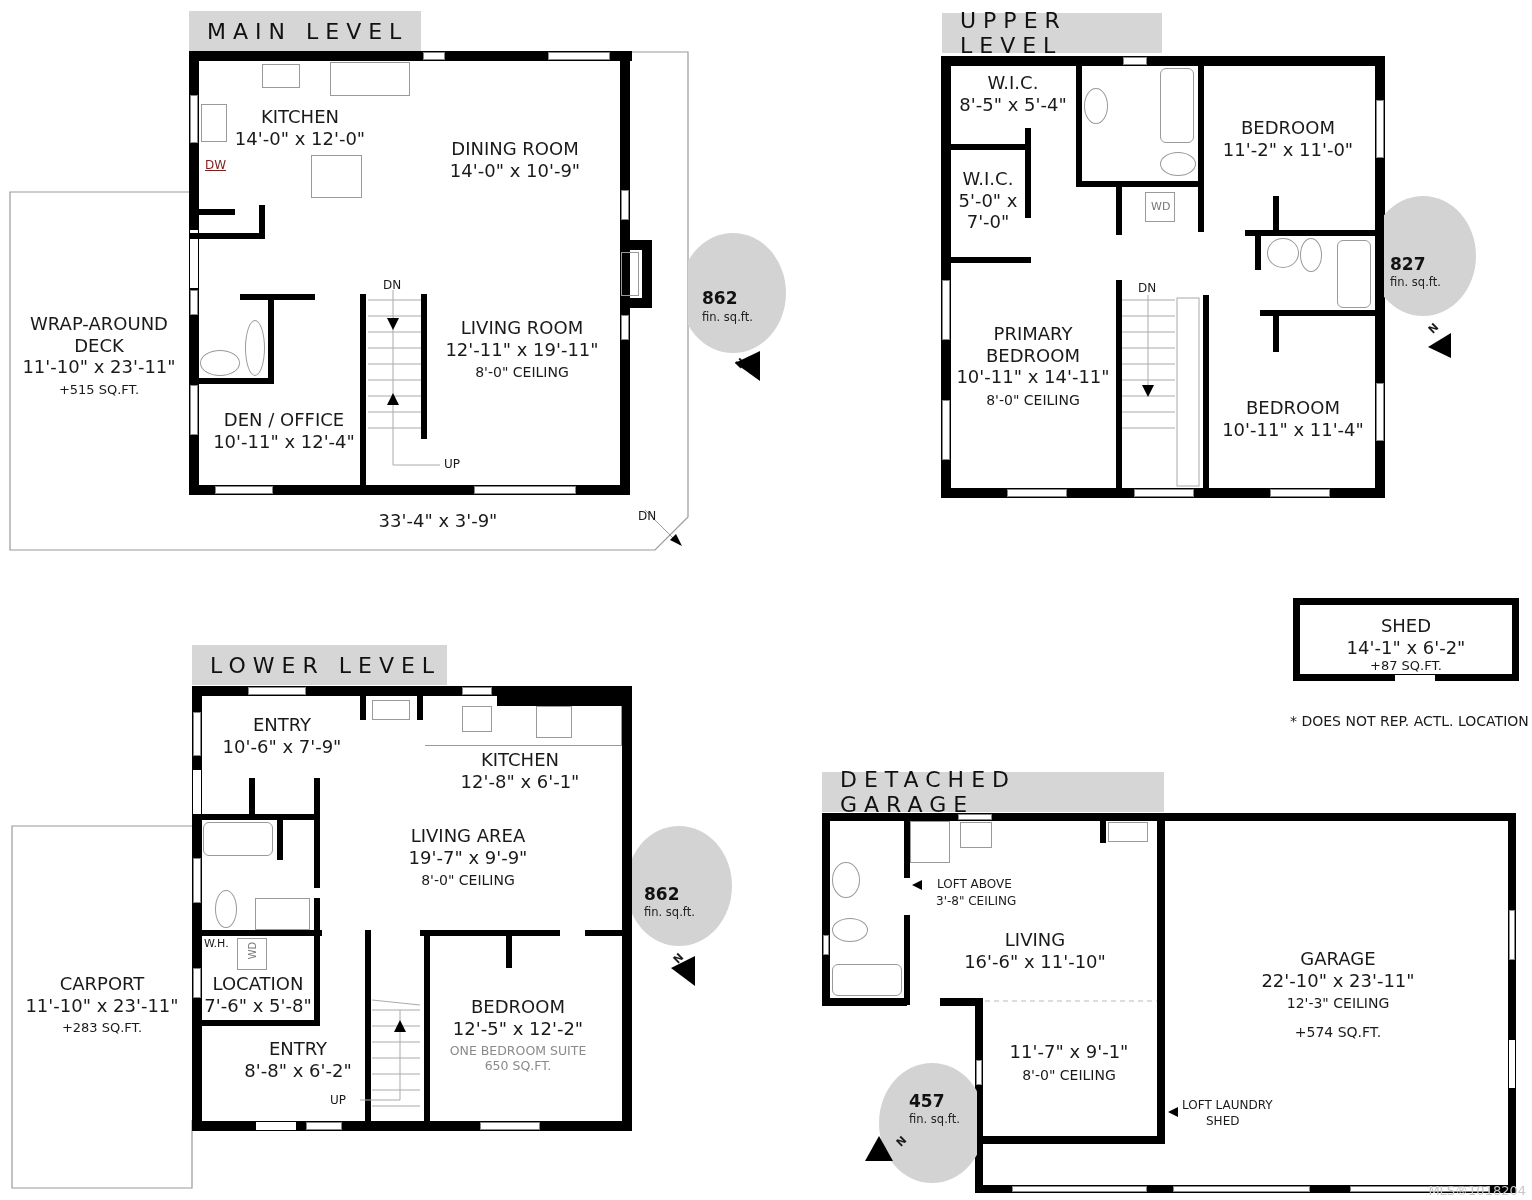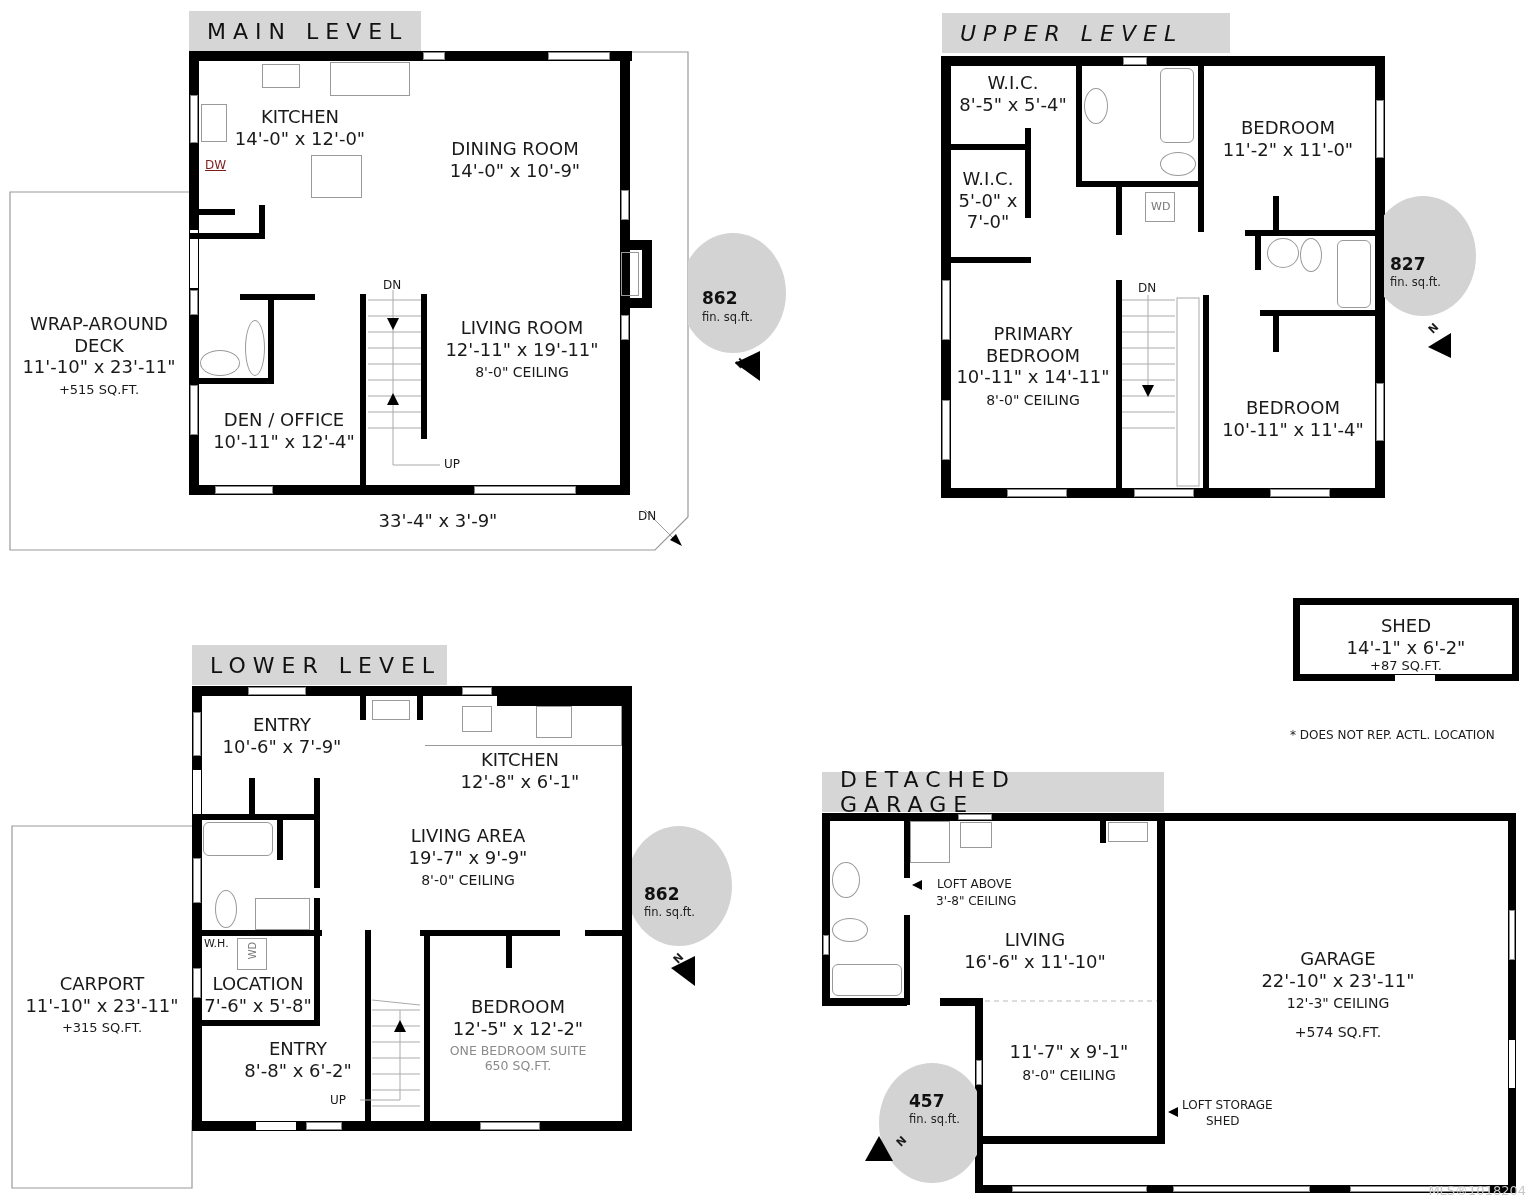--- a/index.html
+++ b/index.html
@@ -124,21 +124,21 @@
 <div class="compass" style="left:680px;top:233px;">
   <div class="disc" style="clip-path:inset(0 0 0 8px);"></div>
   <div class="num" style="left:22px;top:55px;">862</div>
   <div class="unit" style="left:22px;top:77px;">fin. sq.ft.</div>
   <div class="nl" style="left:56px;top:124px;transform:rotate(-45deg);">N</div>
   <svg style="position:absolute;left:55px;top:120px;width:30px;height:40px;overflow:visible;">
       <polygon points="0,10 25,-2 25,28" fill="#000"></polygon>
     </svg>
 </div>
 
-<div class="level-tag" style="left:942px;top:13px;width:288px;font-style:italic;">UPPER LEVEL</div>
+<div class="level-tag" style="left:942px;top:13px;width:220px;">UPPER LEVEL</div>
 
 <div class="wall" style="left:941px;top:56px;width:443px;height:10px;"></div>
 <div class="win" style="left:1123px;top:57px;width:24px;height:8px;"></div>
 <div class="wall" style="left:941px;top:56px;width:10px;height:442px;"></div>
 <div class="win" style="left:942px;top:280px;width:8px;height:60px;"></div>
 <div class="win" style="left:942px;top:400px;width:8px;height:60px;"></div>
 <div class="wall" style="left:1375px;top:56px;width:10px;height:442px;"></div>
 <div class="win" style="left:1376px;top:100px;width:8px;height:58px;"></div>
 <div class="win" style="left:1376px;top:383px;width:8px;height:58px;"></div>
 <div class="wall" style="left:941px;top:488px;width:444px;height:10px;"></div>
@@ -308,41 +308,41 @@
 </div>
 <div class="room" style="left:518px;top:996px;">
   <div class="n">BEDROOM</div>
   <div class="d">12'-5" x 12'-2"</div>
   <div class="g">ONE BEDROOM SUITE</div>
   <div class="g" style="margin-top:0;">650 SQ.FT.</div>
 </div>
 <div class="room" style="left:102px;top:973px;">
   <div class="n">CARPORT</div>
   <div class="d">11'-10" x 23'-11"</div>
-  <div class="s">+315 SQ.FT.</div>
+  <div class="s">+283 SQ.FT.</div>
 </div>
 
 <div class="compass" style="left:626px;top:826px;">
   <div class="disc" style="clip-path:inset(0 0 0 6px);"></div>
   <div class="num" style="left:18px;top:58px;">862</div>
   <div class="unit" style="left:18px;top:79px;">fin. sq.ft.</div>
   <div class="nl" style="left:48px;top:126px;transform:rotate(-45deg);">N</div>
   <svg style="position:absolute;left:45px;top:130px;width:30px;height:40px;overflow:visible;">
       <polygon points="0,12 24,0 24,30" fill="#000"></polygon>
     </svg>
 </div>
 
 <div class="abs" style="left:1293px;top:598px;width:226px;height:83px;border:7px solid #000;box-sizing:border-box;"></div>
 <div class="win" style="left:1395px;top:675px;width:40px;height:6px;border-color:#fff;"></div>
 <div class="room" style="left:1406px;top:615px;">
   <div class="n">SHED</div>
   <div class="d">14'-1" x 6'-2"</div>
   <div class="s" style="margin-top:0;">+87 SQ.FT.</div>
 </div>
-<div class="small" style="left:1290px;top:728px;font-size:12px;">* DOES NOT REP. ACTL. LOCATION</div>
+<div class="small" style="left:1290px;top:713px;font-size:14px;">* DOES NOT REP. ACTL. LOCATION</div>
 
 <div class="level-tag" style="left:822px;top:772px;width:342px;">DETACHED GARAGE</div>
 
 <div class="wall" style="left:822px;top:813px;width:694px;height:8px;"></div>
 <div class="win" style="left:958px;top:814px;width:34px;height:6px;"></div>
 <div class="wall" style="left:822px;top:813px;width:8px;height:193px;"></div>
 <div class="win" style="left:823px;top:935px;width:6px;height:20px;"></div>
 <div class="wall" style="left:822px;top:998px;width:85px;height:8px;"></div>
 <div class="wall" style="left:904px;top:813px;width:6px;height:65px;"></div>
 <div class="wall" style="left:904px;top:915px;width:6px;height:90px;"></div>
@@ -366,21 +366,21 @@
 <div class="thin" style="left:832px;top:862px;width:28px;height:36px;border-radius:50%;"></div>
 <div class="thin" style="left:832px;top:918px;width:36px;height:24px;border-radius:50%;"></div>
 <div class="thin" style="left:832px;top:964px;width:70px;height:32px;border-radius:6px;"></div>
 <svg class="ov">
   <line x1="985" y1="1001" x2="1157" y2="1001" stroke="#bbb" stroke-width="1" stroke-dasharray="5,4"></line>
   <polygon points="912,885 922,880 922,890" fill="#000"></polygon>
   <polygon points="1168,1112 1178,1107 1178,1117" fill="#000"></polygon>
 </svg>
 <div class="small" style="left:937px;top:877px;">LOFT ABOVE</div>
 <div class="small" style="left:936px;top:894px;">3'-8" CEILING</div>
-<div class="small" style="left:1182px;top:1098px;">LOFT STORAGE</div>
+<div class="small" style="left:1182px;top:1098px;">LOFT LAUNDRY</div>
 <div class="small" style="left:1206px;top:1114px;">SHED</div>
 
 <div class="room" style="left:1035px;top:929px;">
   <div class="n">LIVING</div>
   <div class="d">16'-6" x 11'-10"</div>
 </div>
 <div class="room" style="left:1069px;top:1041px;">
   <div class="d">11'-7" x 9'-1"</div>
   <div class="c">8'-0" CEILING</div>
 </div>

